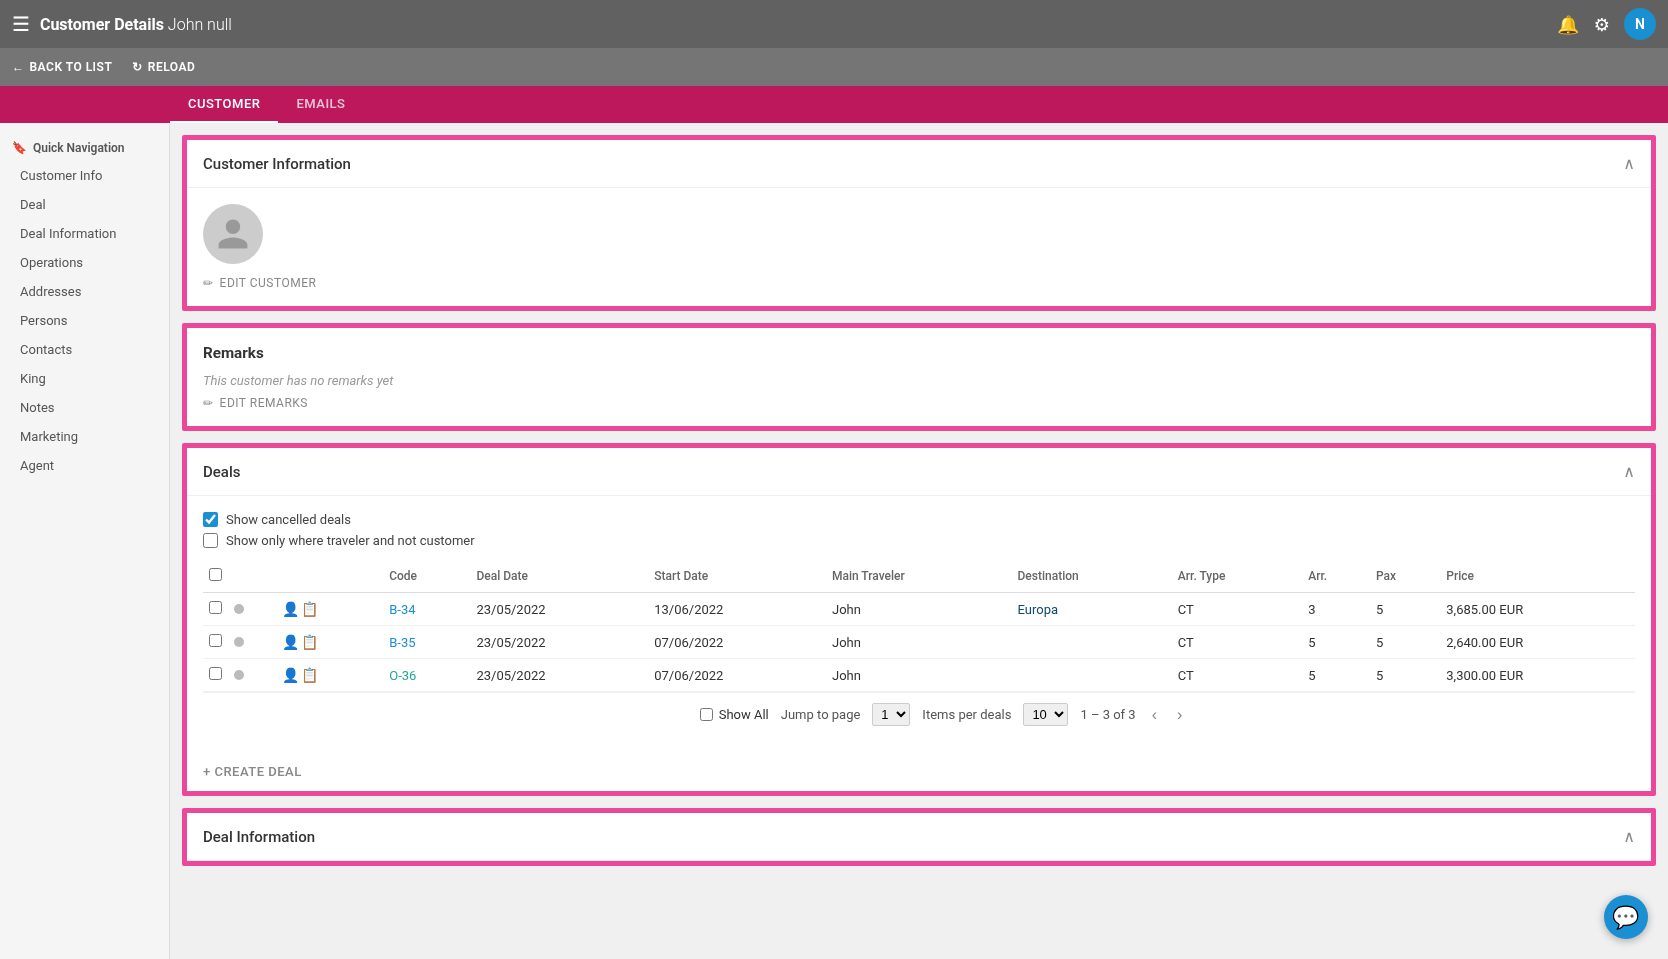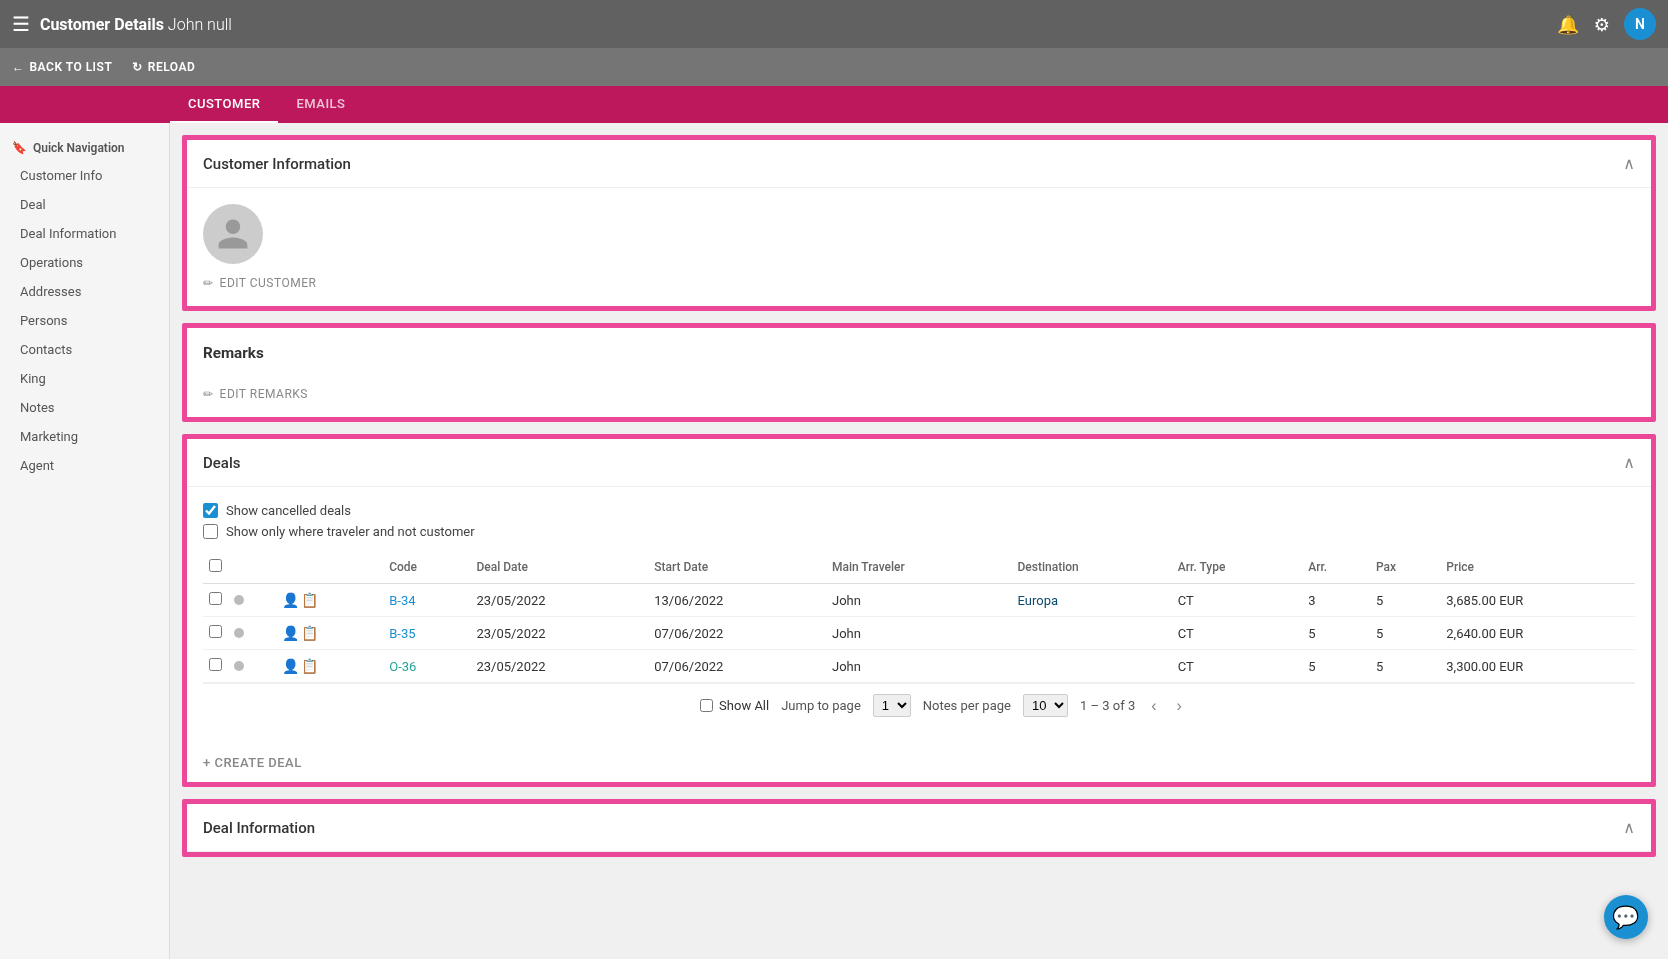--- a/index.html
+++ b/index.html
@@ -165,21 +165,22 @@
         </div>
         <div class="edit-link">
           <span>✏</span>
           <span>EDIT CUSTOMER</span>
         </div>
       </div>
     </div>
 
     <div class="card">
       <div class="card-body">
-        <h3 style="margin-bottom:25px;">Remarks</h3>
+        <h3 style="margin-bottom:11px;">Remarks</h3>
+        <p class="remarks-text">This customer has no remarks yet</p>
         <div class="edit-link">
           <span>✏</span>
           <span>EDIT REMARKS</span>
         </div>
       </div>
     </div>
 
     <div class="card">
       <div class="card-header">
         <h3>Deals</h3>
@@ -276,21 +277,21 @@
 
         <div class="table-footer">
           <div class="show-all-row">
             <input type="checkbox" style="">
             <span>Show All</span>
           </div>
           <span class="jump-label">Jump to page</span>
           <select class="jump-select">
             <option>1</option>
           </select>
-          <span class="items-label">Notes per page</span>
+          <span class="items-label">Items per deals</span>
           <select class="jump-select">
             <option>10</option>
           </select>
           <span class="page-info">1 – 3 of 3</span>
           <button class="nav-btn">‹</button>
           <button class="nav-btn">›</button>
         </div>
       </div>
       <div class="create-deal-btn">
         <span>+ CREATE DEAL</span>

